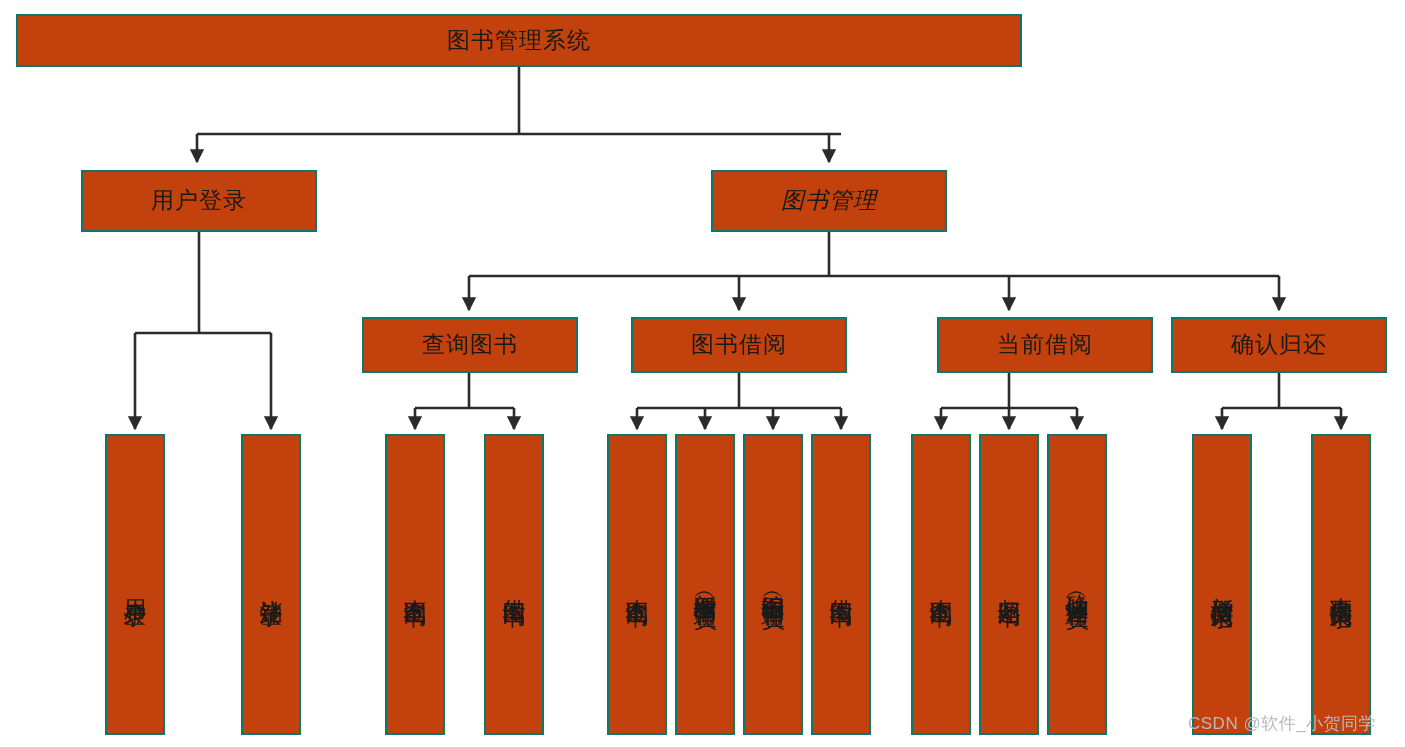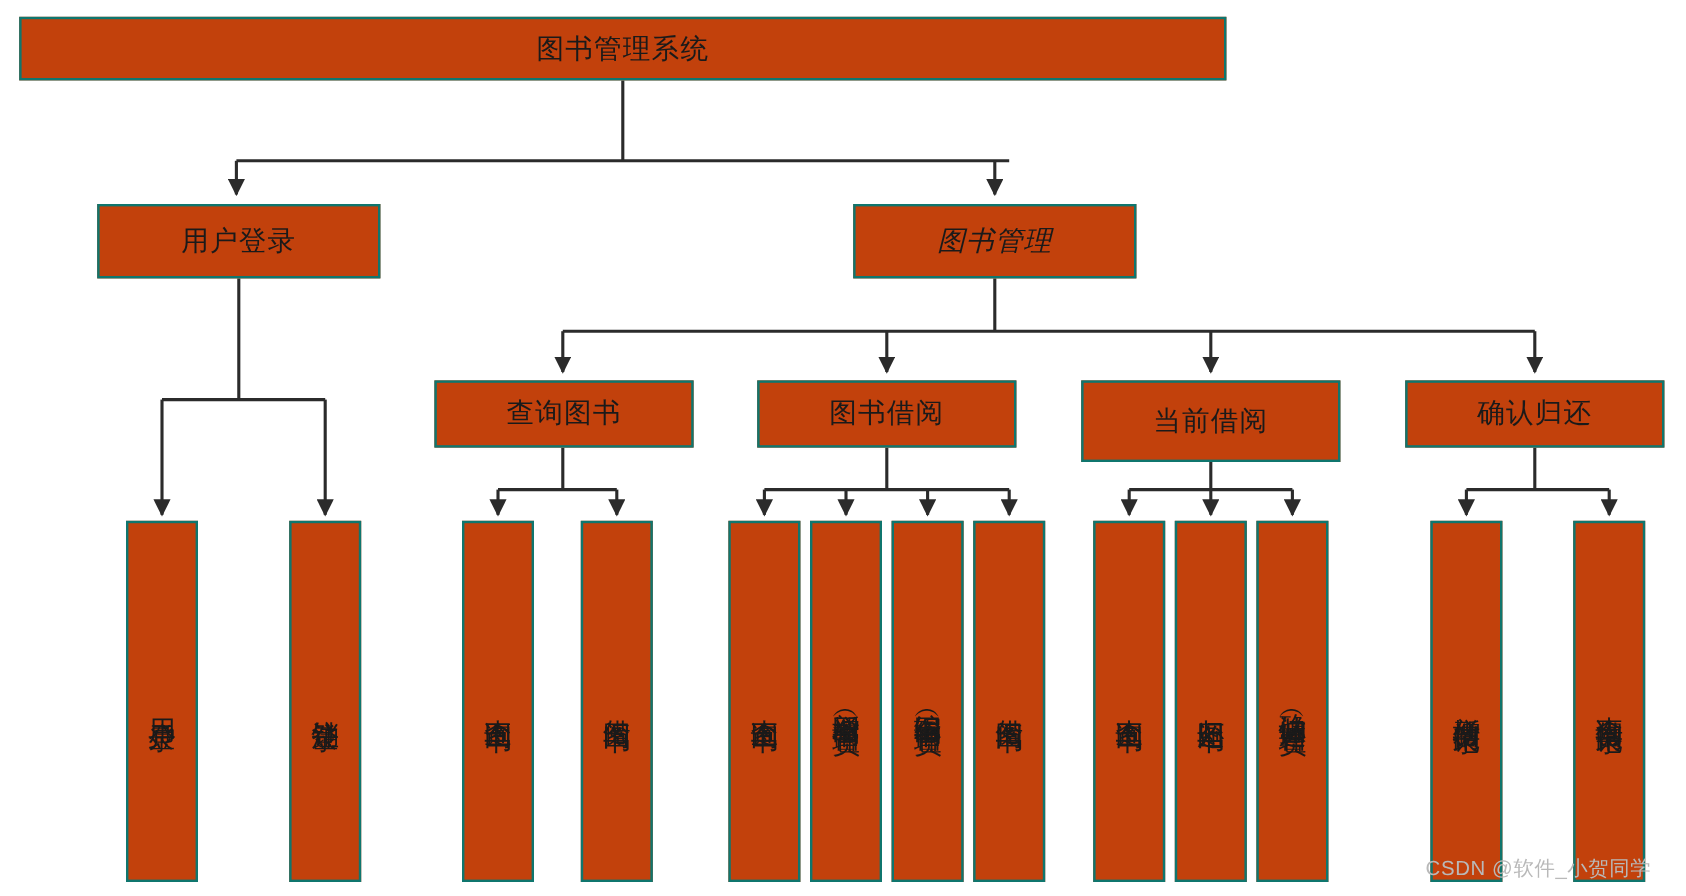--- a/index.html
+++ b/index.html
@@ -129,21 +129,21 @@
   <div class="node horiz" style="left:711px; top:170px; width:236px; height:62px;font-style:italic;">
     <span>图书管理</span>
   </div>
 
   <div class="node horiz" style="left:362px; top:317px; width:216px; height:56px;">
     <span>查询图书</span>
   </div>
   <div class="node horiz" style="left:631px; top:317px; width:216px; height:56px;">
     <span>图书借阅</span>
   </div>
-  <div class="node horiz" style="left:901px; top:317px; width:216px; height:68px;">
+  <div class="node horiz" style="left:937px; top:317px; width:216px; height:56px;">
     <span>当前借阅</span>
   </div>
   <div class="node horiz" style="left:1171px; top:317px; width:216px; height:56px;">
     <span>确认归还</span>
   </div>
 
   <div class="node vert" style="left:105px; top:434px; width:60px; height:301px;">
     <span>用户登录</span>
   </div>
   <div class="node vert" style="left:241px; top:434px; width:60px; height:301px;">

